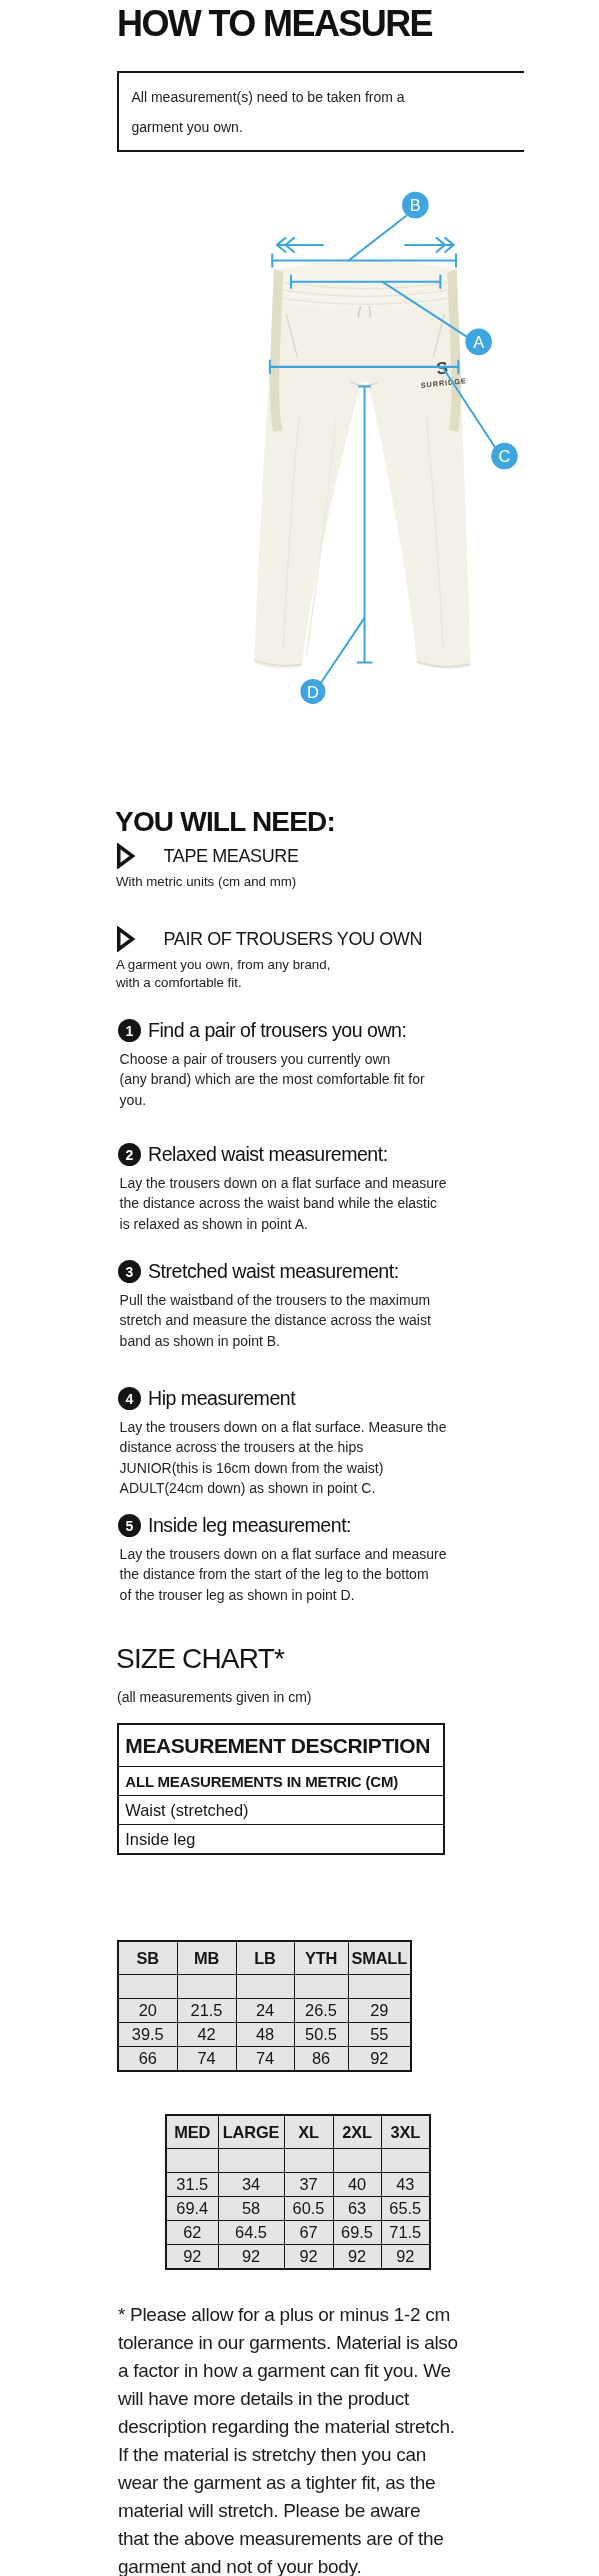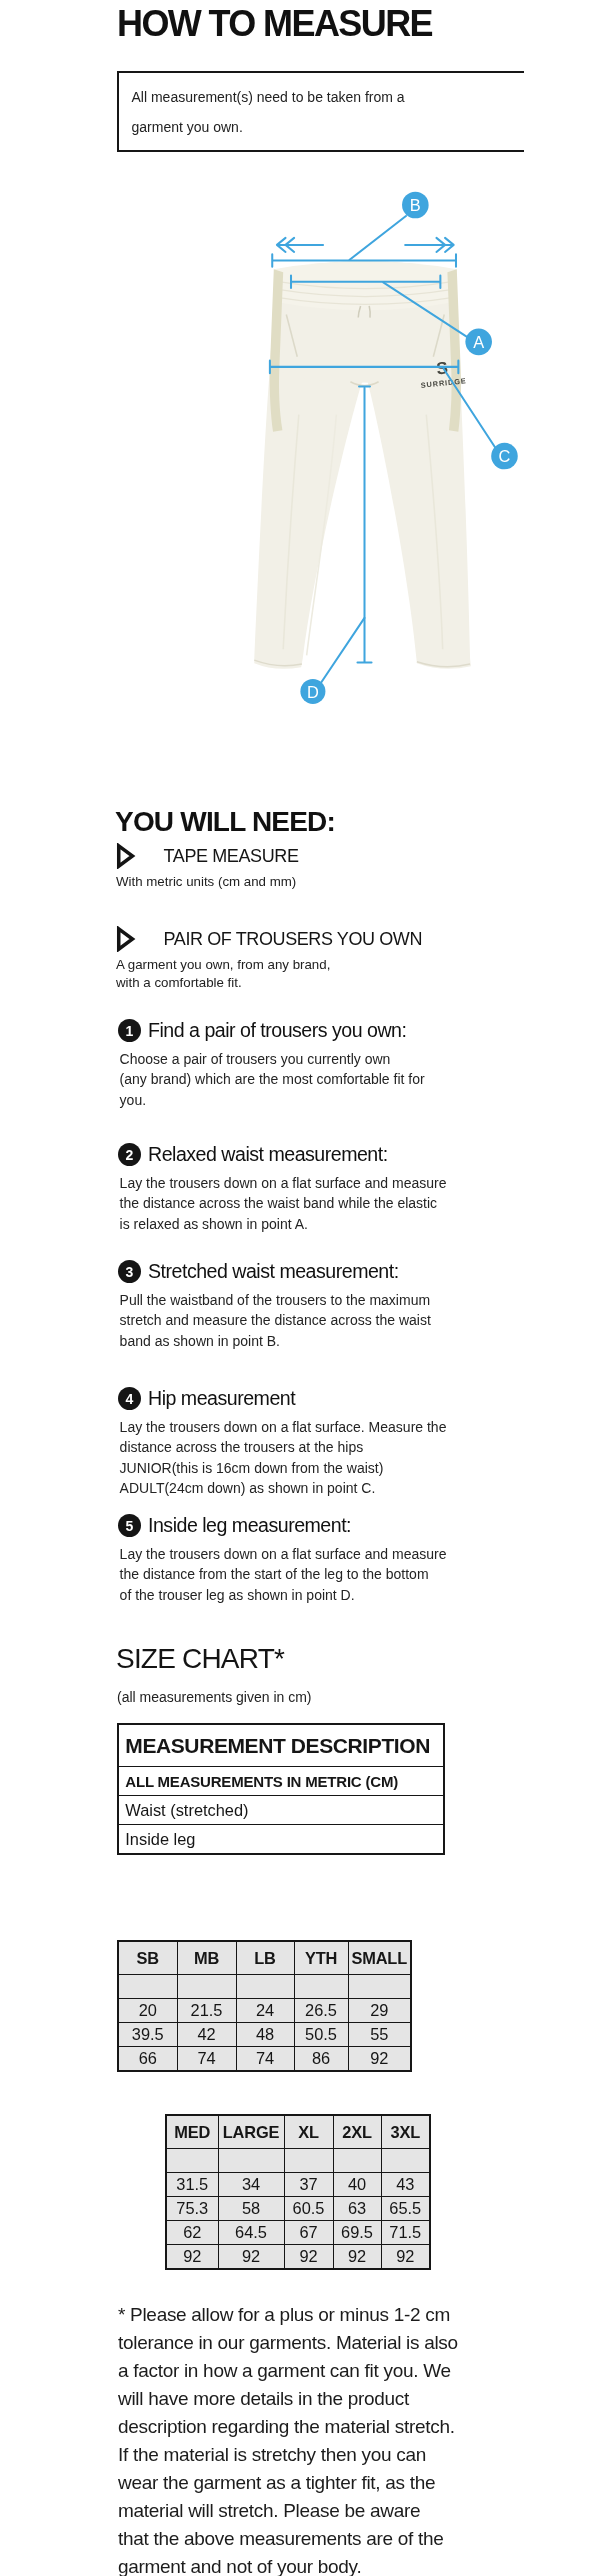--- a/index.html
+++ b/index.html
@@ -284,21 +284,21 @@
           <td></td>
         </tr>
         <tr>
           <td>31.5</td>
           <td>34</td>
           <td>37</td>
           <td>40</td>
           <td>43</td>
         </tr>
         <tr>
-          <td>75.3</td>
+          <td>69.4</td>
           <td>58</td>
           <td>60.5</td>
           <td>63</td>
           <td>65.5</td>
         </tr>
         <tr>
           <td>62</td>
           <td>64.5</td>
           <td>67</td>
           <td>69.5</td>

